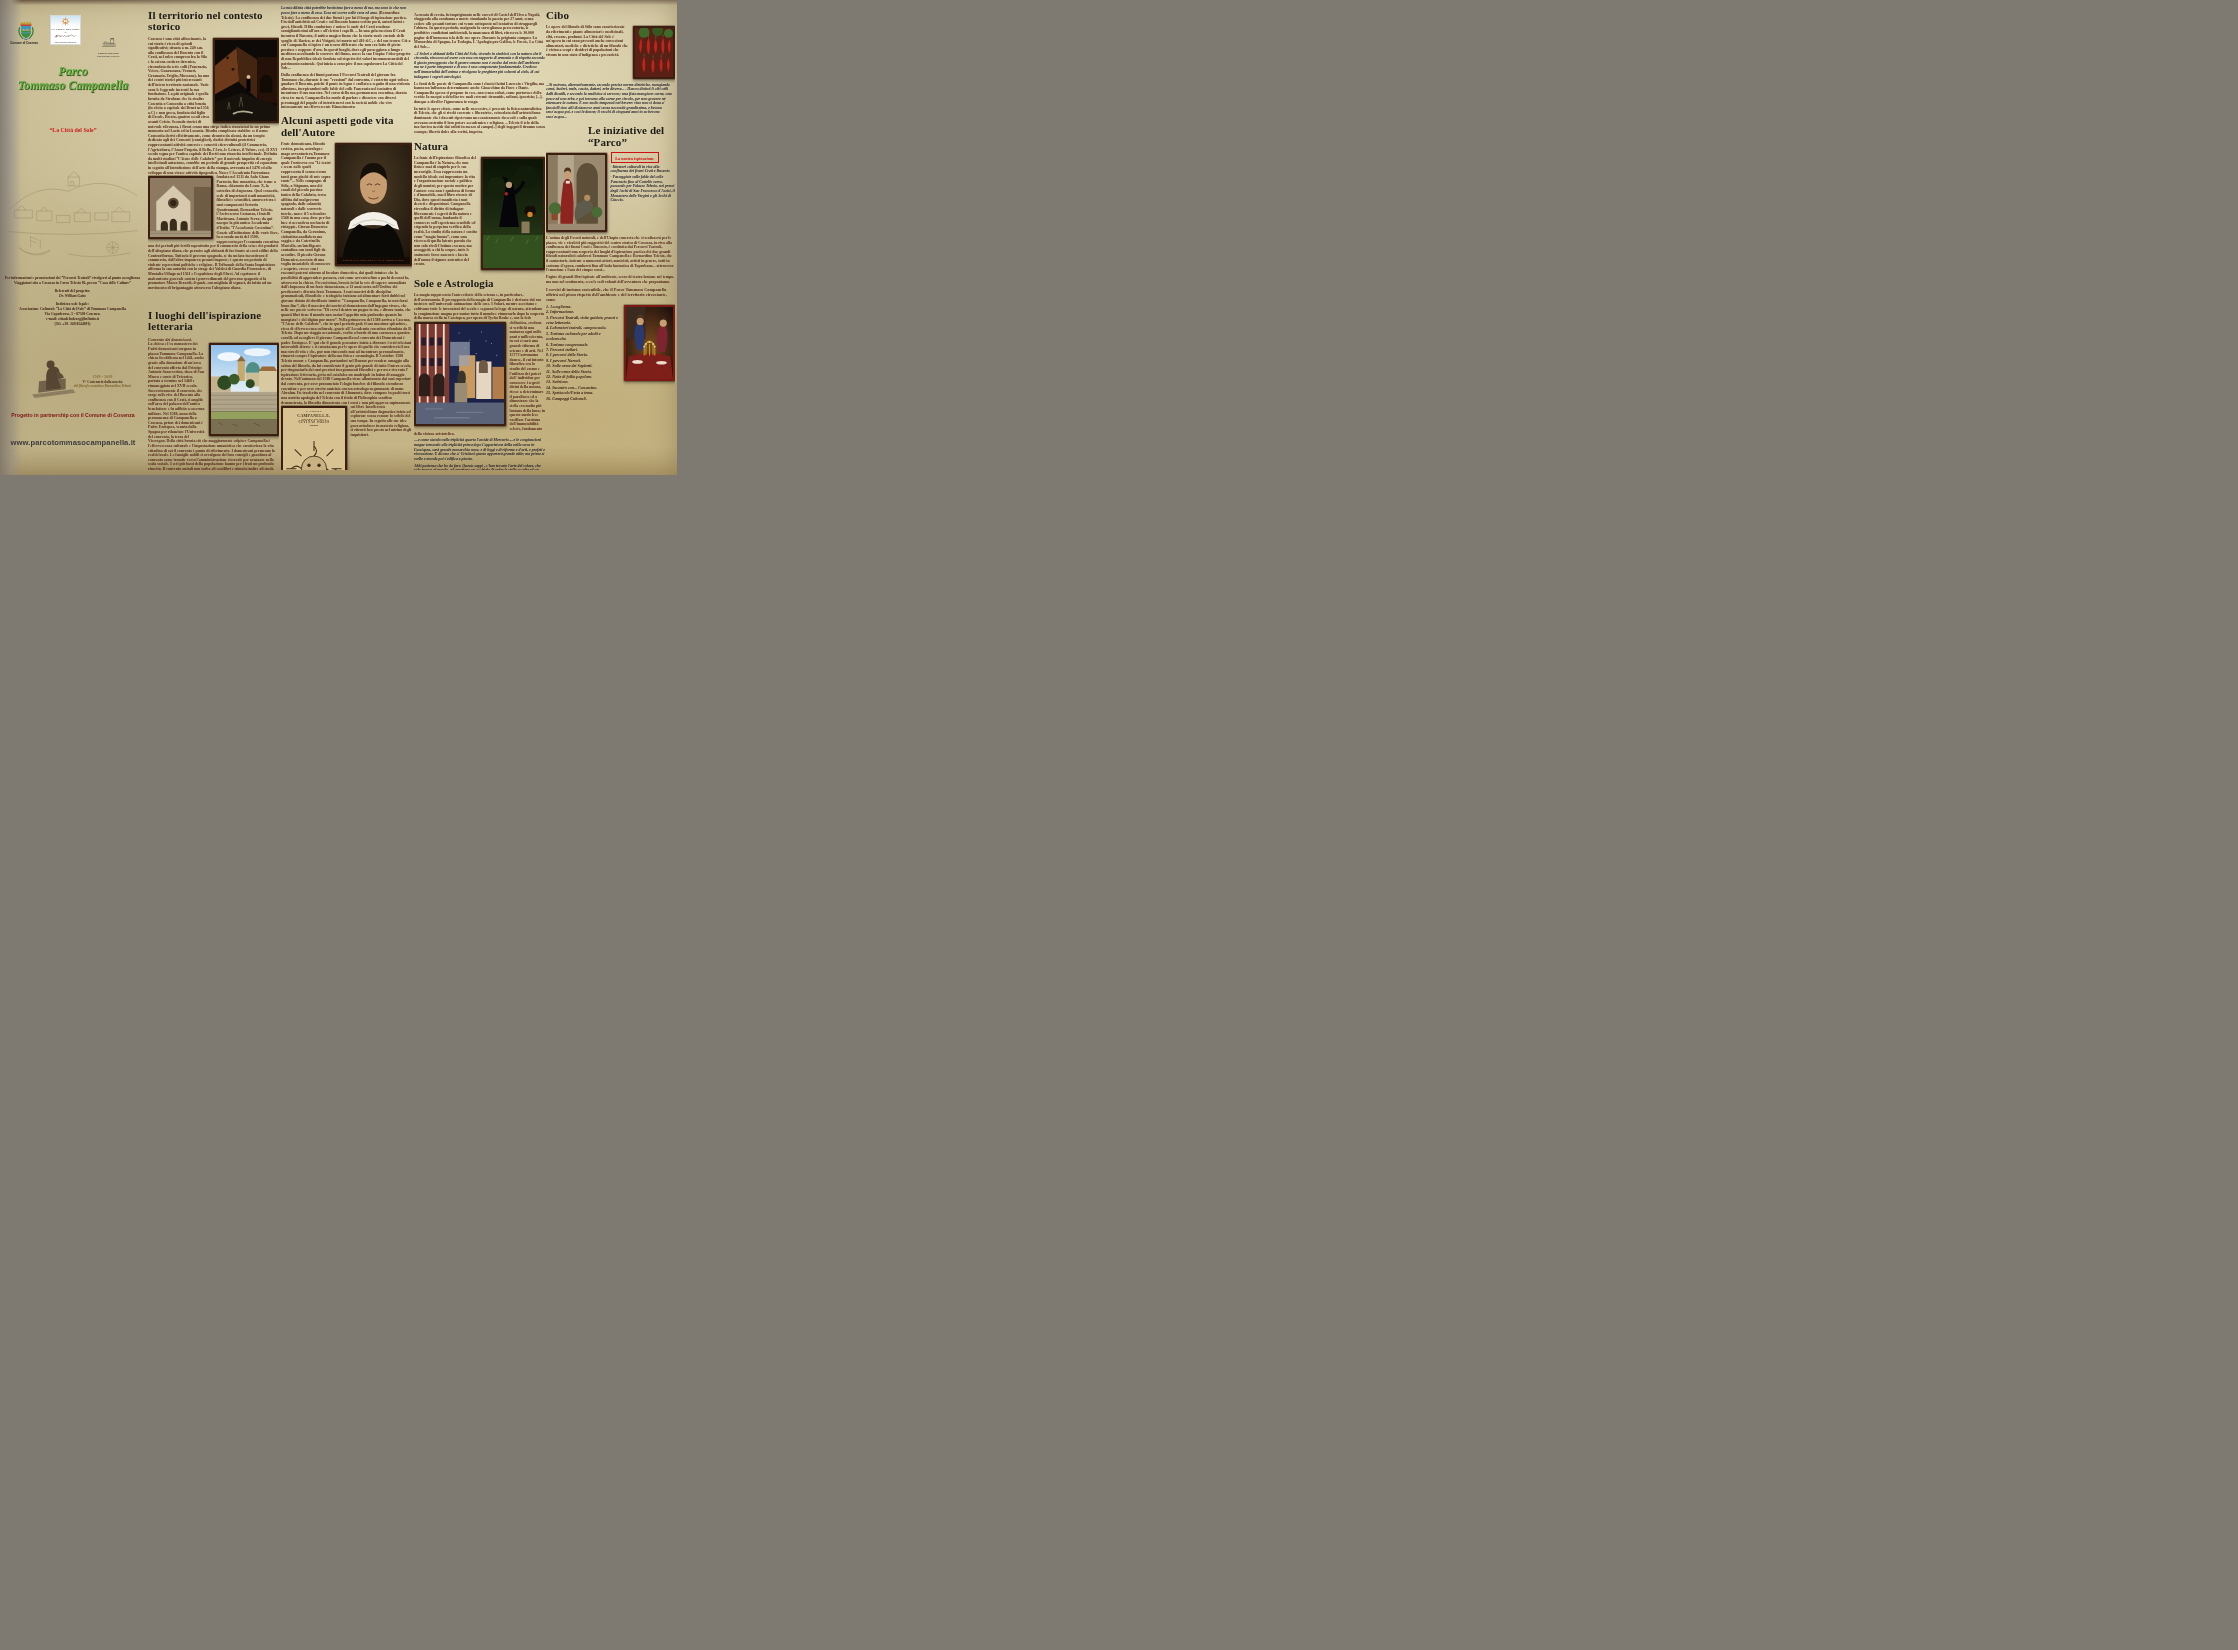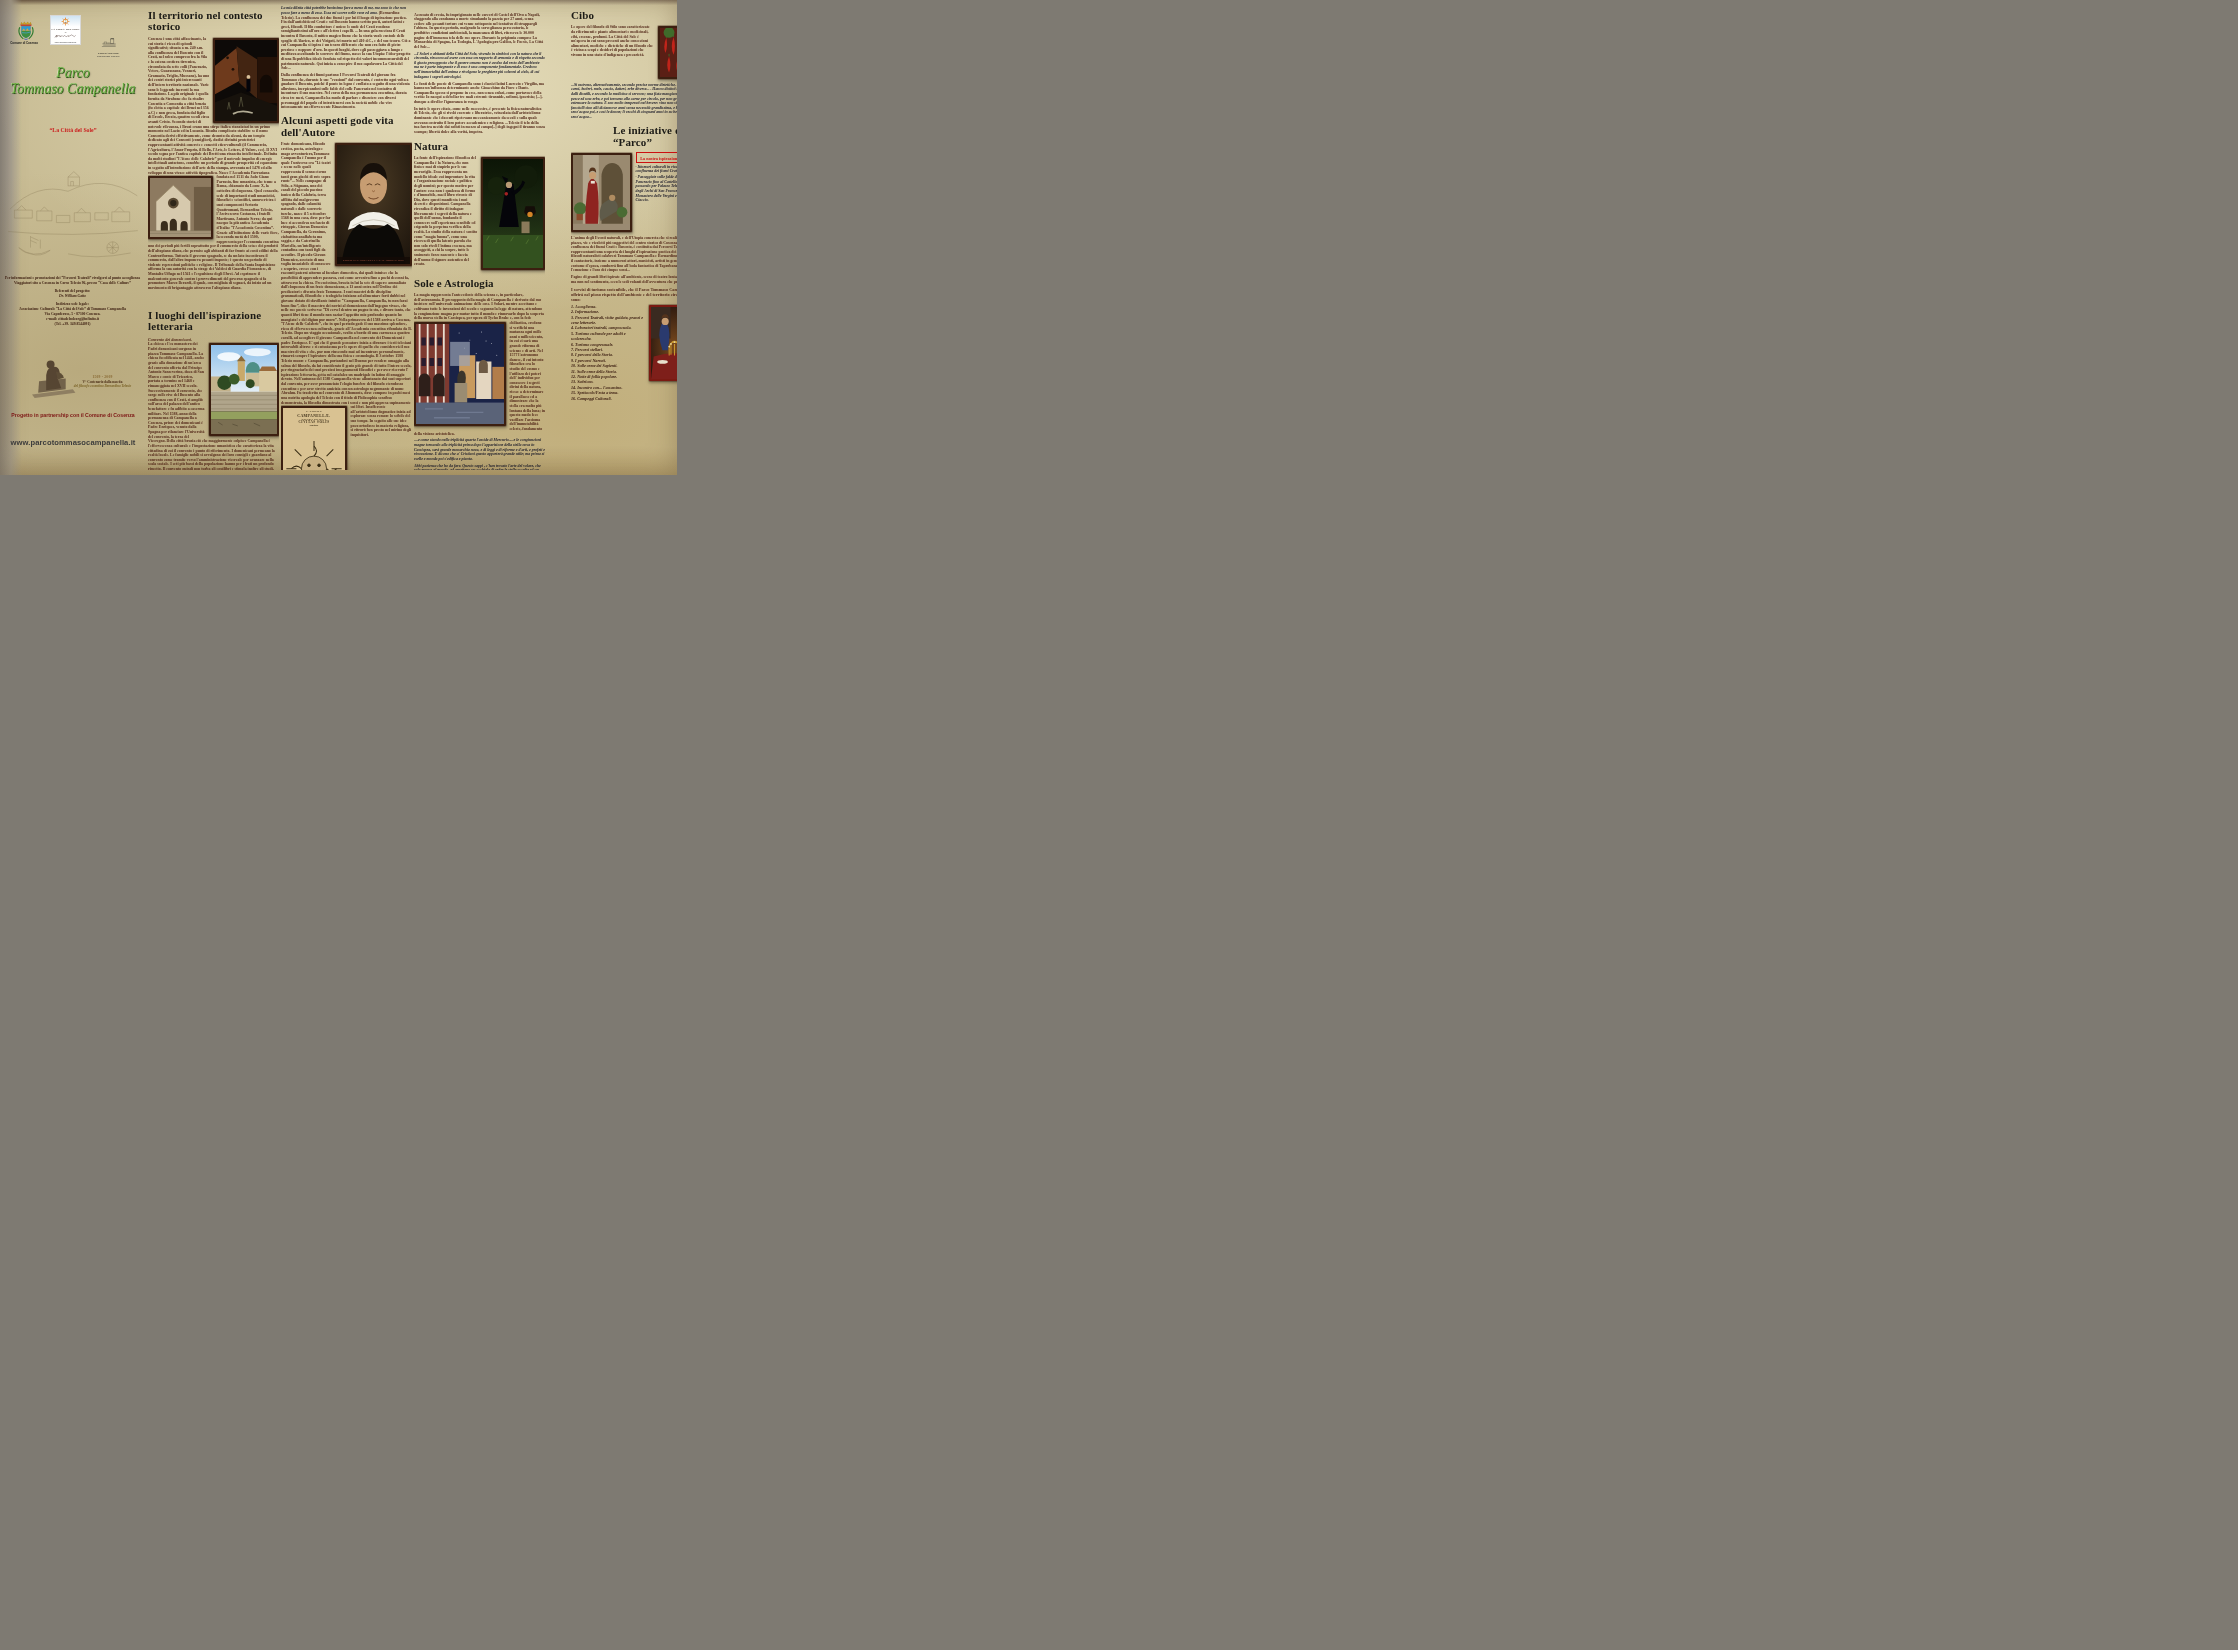--- a/index.html
+++ b/index.html
@@ -13,21 +13,21 @@
       linear-gradient(90deg,#8f8a84 0%,#a9a293 1.6%, rgba(0,0,0,0) 3.2%),
       linear-gradient(180deg,#6f5c49 0%, rgba(0,0,0,0) 1.1%),
       linear-gradient(0deg,#b2a074 0%, rgba(0,0,0,0) 6%),
       #c9bd95;
     box-shadow:inset 0 0 27px rgba(90,70,40,.35);
   }
   .col{position:absolute;top:6.3px;height:464px;overflow:hidden;}
   .col2{left:148px;width:131px;}
   .col3{left:281px;width:131px;}
   .col4{left:414px;width:131px;}
-  .col5{left:546px;width:129px;margin-left:25px;}
+  .col5{left:546px;width:129px;}
   h2.sec{font-size:11px;line-height:1.05;color:#1c1b16;margin:3.6px 0 4px;font-weight:700;letter-spacing:0.1px;}
   .para{font-size:3.9px;line-height:1.18;color:#54291a;font-weight:700;text-align:left;margin:0 0 2.2px;}
   .quote{color:#23222e;font-style:italic;}
   .it-black{color:#23222e;font-style:italic;}
   .subit{font-style:italic;color:#54291a;font-weight:700;font-size:4.1px;margin:0 0 0.9px;}
   .ph{display:block;border:2.2px solid #3c1f10;border-radius:0.9px;
       box-shadow:0 0 0 0.9px rgba(60,31,16,.30), 0.9px 1.3px 3.1px rgba(0,0,0,.35);overflow:hidden;position:relative;background:#221610;}
   .fl{float:left;margin:0.9px 3.6px 1.3px 0;}
   .fr{float:right;margin:0.9px 0 1.3px 3.6px;}
   .ph svg{display:block;width:100%;height:100%;}
@@ -36,21 +36,21 @@
   .crest{position:absolute;left:16.6px;top:20.6px;width:18px;height:19.7px;}
   .crest-label{position:absolute;left:3.6px;top:41px;width:41px;text-align:center;font-family:"Liberation Sans",sans-serif;font-weight:700;font-size:2.9px;color:#1a1a1a;}
   .logobox{position:absolute;left:50px;top:14.8px;width:29px;height:27px;background:linear-gradient(180deg,#cfe4f2 0%,#ffffff 38%,#ffffff 100%);border:0.4px solid #d8d8d8;text-align:center;padding-top:0.9px;}
   .logobox .lb-title{font-size:2.7px;font-weight:700;color:#2b2118;letter-spacing:0.04px;}
   .logobox .lb-di{font-size:2.1px;color:#2b2118;}
   .logobox .lb-sub{font-family:"Liberation Sans",sans-serif;font-size:1.7px;color:#3a3a3a;margin-top:0.4px;}
   .fondazione{position:absolute;left:91px;top:38px;width:35px;text-align:center;}
   .fondazione .fz1{font-size:2.9px;font-weight:700;color:#161616;letter-spacing:0.2px;margin-top:0.9px;}
   .fondazione .fz2{font-size:2.5px;font-weight:700;color:#2c2c2c;letter-spacing:0.1px;}
   .big-title{position:absolute;left:0;top:65px;width:146px;text-align:center;
-     font-style:italic;font-weight:400;font-size:14px;line-height:1.15;color:#69a93f;
+     font-style:italic;font-weight:700;font-size:12px;line-height:1.15;color:#69a93f;
      text-shadow:0.5px 0.5px 0 #2c5a17, -0.3px -0.3px 0 #e4f2cd, 0.9px 1.1px 1.3px rgba(0,0,0,.35);}
   .red-sub{position:absolute;left:0;top:127px;width:146px;text-align:center;font-weight:700;font-size:5.8px;color:#cb1f1f;}
   .sketch{position:absolute;left:0.9px;top:142px;width:143px;height:129px;opacity:.85;}
   .info-block{position:absolute;left:4.5px;top:276px;width:136px;text-align:center;color:#3f2113;font-weight:700;font-size:3.7px;line-height:1.35;}
   .info-block .it{font-style:italic;}
   .statue{position:absolute;left:23px;top:352px;width:57px;height:47px;}
   .statue-cap{position:absolute;left:62px;top:375px;width:81px;text-align:center;color:#4a2d15;font-size:3.4px;line-height:1.3;font-weight:700;}
   .statue-cap .yrs{color:#8a6b35;font-size:3.7px;letter-spacing:0.2px;}
   .statue-cap .tel{font-style:italic;color:#7a6226;}
   .partnership{position:absolute;left:0;top:412px;width:146px;text-align:center;font-family:"Liberation Sans",sans-serif;font-weight:700;font-size:5.2px;color:#7d1514;}

